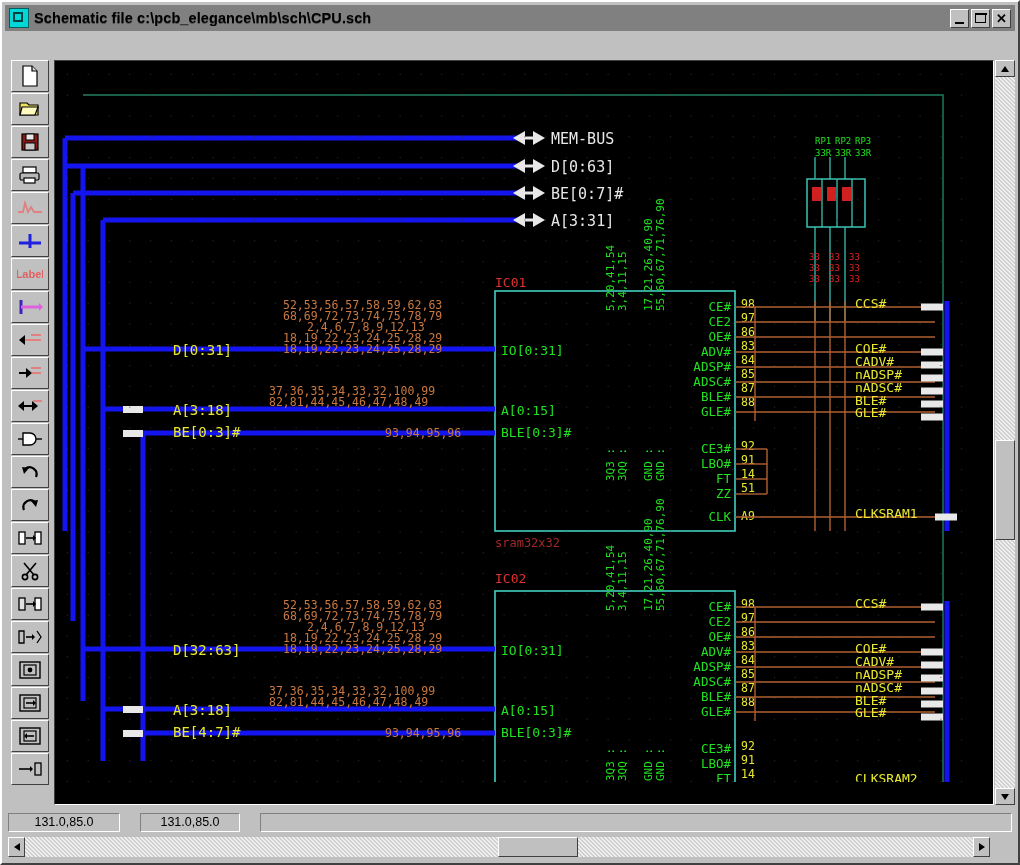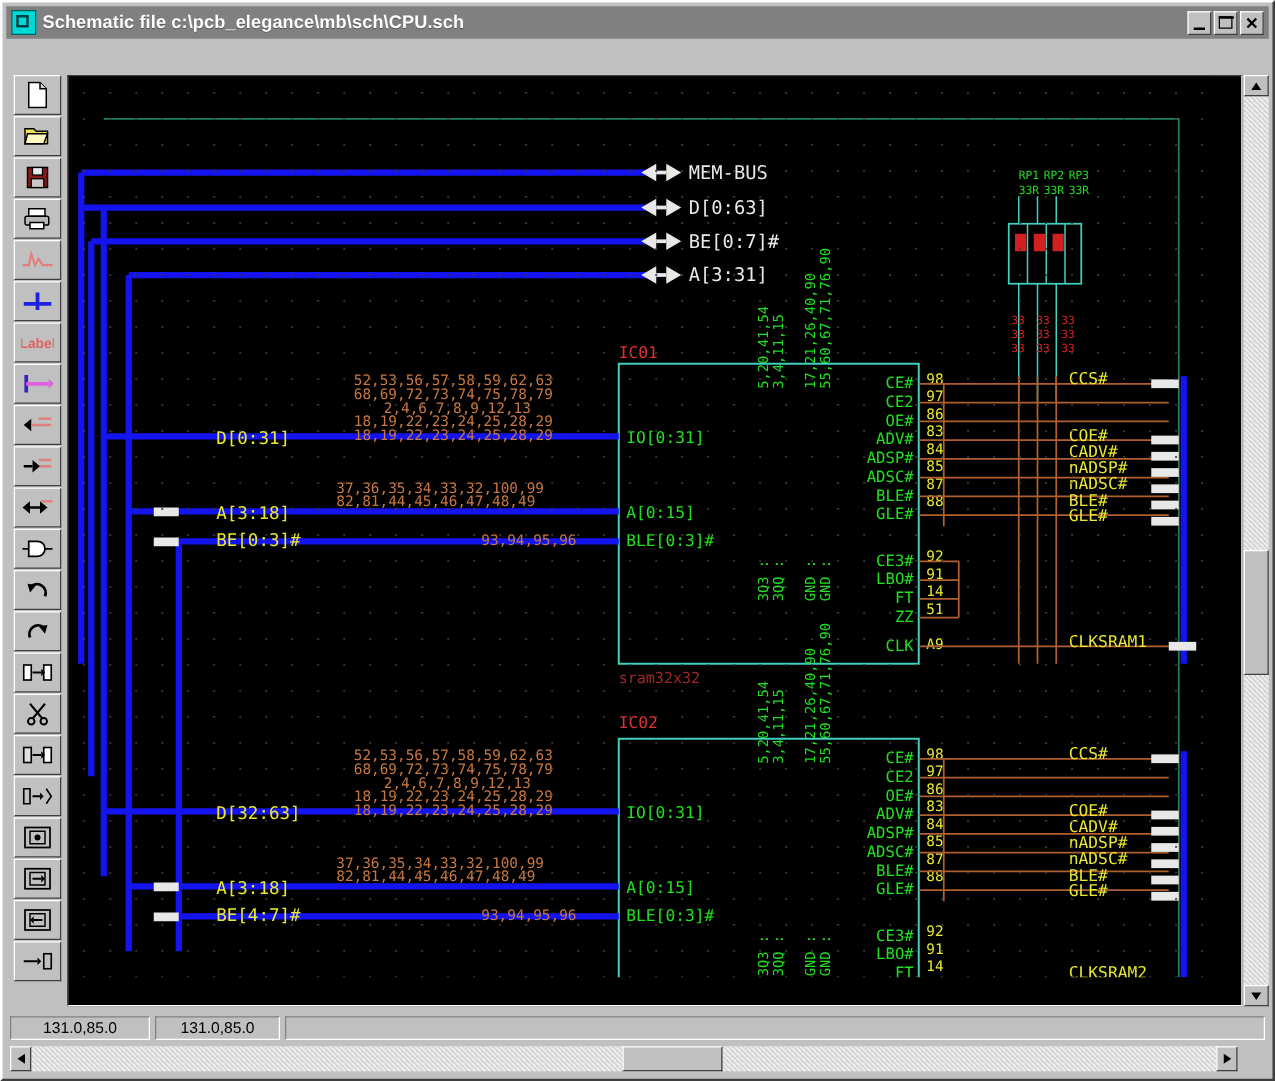--- a/index.html
+++ b/index.html
@@ -9,21 +9,21 @@
        border-top:2px solid #fff;border-left:2px solid #fff;
        border-right:2px solid #404040;border-bottom:2px solid #404040;box-sizing:border-box;}
 
   
   .titlebar{position:absolute;left:3px;top:3px;right:3px;height:26px;
             background:#808080;display:flex;align-items:center;padding:0 2px;}
   .app-icon{width:18px;height:18px;margin:0 5px 0 2px;background:#00d8d8;
             border:1px solid #006060;position:relative;flex:0 0 auto;}
   .app-icon:after{content:"";position:absolute;left:3px;top:3px;width:10px;height:10px;
             border:2px solid #004040;box-sizing:border-box;}
-  .title-text{color:#ffffff;font-size:14.5px;font-weight:bold;letter-spacing:.1px;
+  .title-text{color:#000000;font-size:14.5px;font-weight:bold;letter-spacing:.1px;
             white-space:nowrap;overflow:hidden;flex:1 1 auto;
             text-shadow:0 1px 0 rgba(0,0,0,.35);}
   .tb-btns{display:flex;gap:2px;padding-right:2px;flex:0 0 auto;}
   .tb-btn{width:19px;height:19px;background:#c0c0c0;
           border-top:1.5px solid #fff;border-left:1.5px solid #fff;
           border-right:1.5px solid #404040;border-bottom:1.5px solid #404040;
           box-sizing:border-box;position:relative;cursor:default;}
   .tb-btn .g{position:absolute;color:#000;font-size:11px;line-height:1;
              left:0;right:0;text-align:center;font-family:"Liberation Sans",sans-serif;}
   .tb-min i{position:absolute;left:4px;bottom:3px;width:9px;height:2px;background:#000;}
@@ -72,21 +72,21 @@
         box-sizing:border-box;cursor:default;}
   .arrow{width:0;height:0;}
   .ar-up{border-left:4px solid transparent;border-right:4px solid transparent;border-bottom:6px solid #000;}
   .ar-dn{border-left:4px solid transparent;border-right:4px solid transparent;border-top:6px solid #000;}
   .ar-lf{border-top:4px solid transparent;border-bottom:4px solid transparent;border-right:6px solid #000;}
   .ar-rt{border-top:4px solid transparent;border-bottom:4px solid transparent;border-left:6px solid #000;}
 
   
   .statusbar{position:absolute;left:6px;bottom:30px;right:6px;height:22px;background:#c0c0c0;
              display:flex;align-items:center;}
-  .sfield{height:19px;margin-right:4px;display:flex;align-items:center;justify-content:center;
+  .sfield{height:19px;margin-right:20px;display:flex;align-items:center;justify-content:center;
           border-top:1.5px solid #808080;border-left:1.5px solid #808080;
           border-right:1.5px solid #fff;border-bottom:1.5px solid #fff;
           box-sizing:border-box;font-size:12.5px;color:#000;}
   .sfield.a{width:112px;}
   .sfield.b{width:100px;}
   .sfield.c{flex:1 1 auto;margin-right:0;}
 
   
   .sch text{font-family:"DejaVu Sans Mono","Liberation Mono",monospace;dominant-baseline:middle;}
 </style>

